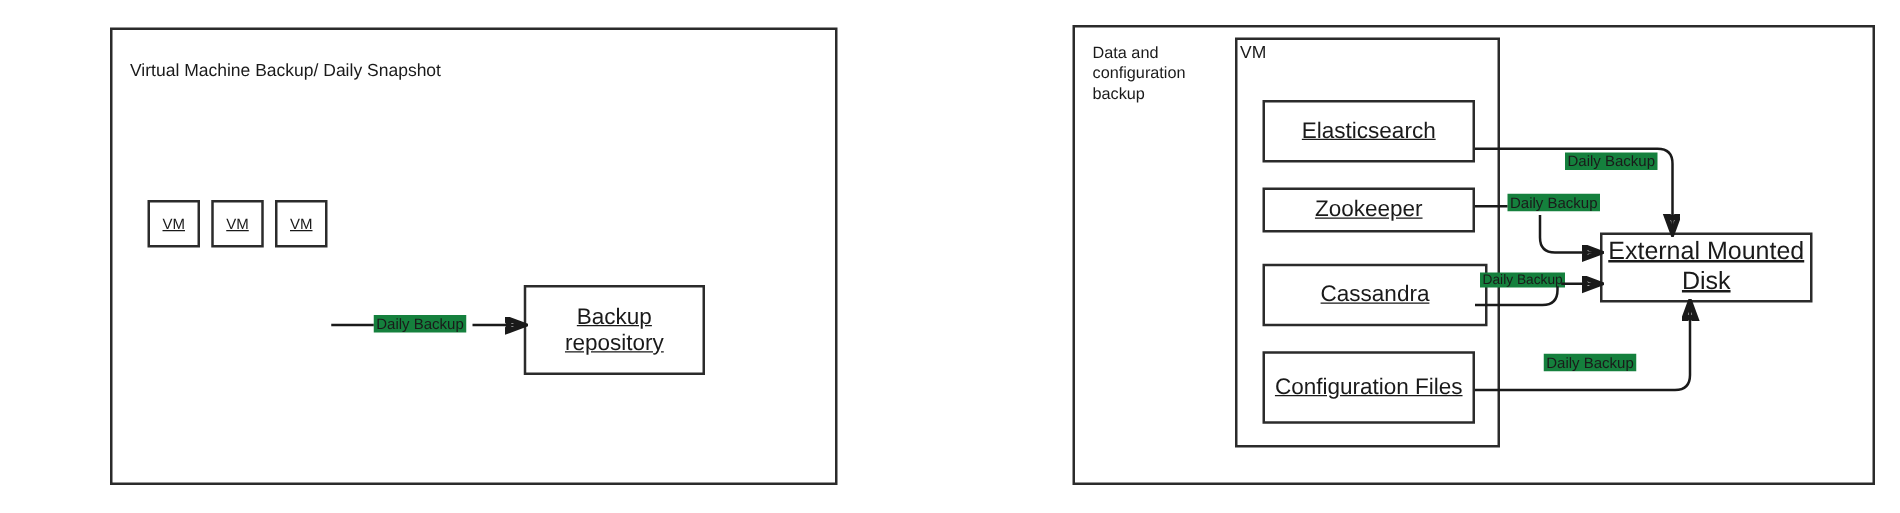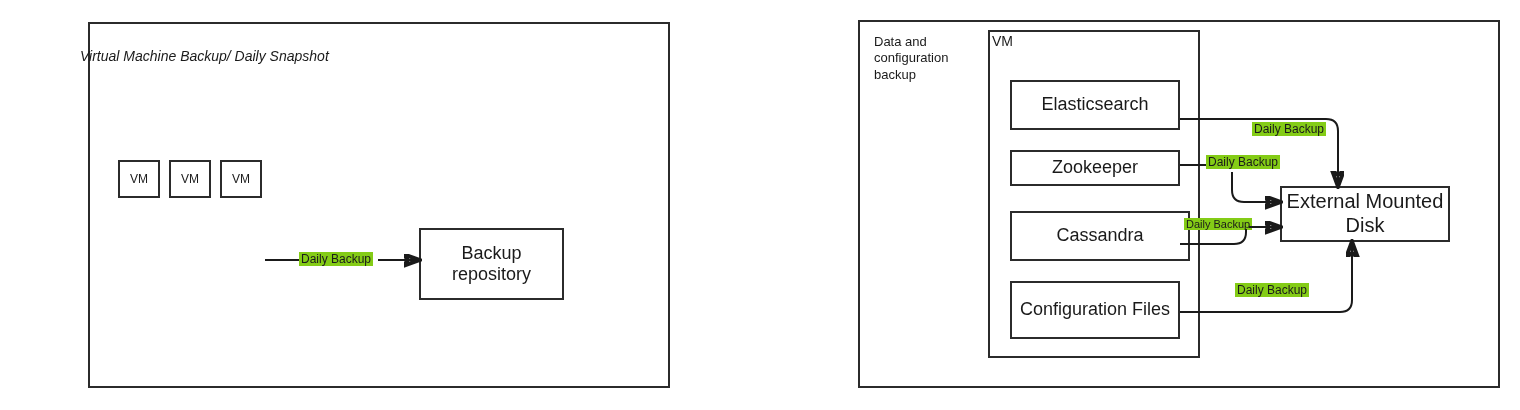--- a/index.html
+++ b/index.html
@@ -29,20 +29,21 @@
     position: absolute;
     border: 2px solid #2b2b2b;
     background: #ffffff;
     box-sizing: border-box;
     display: flex;
     align-items: center;
     justify-content: center;
     text-align: center;
     line-height: 1.18;
     color: #1a1a1a;
+    text-decoration: underline;
   }
   .panel-title {
     position: absolute;
     font-size: 14px;
     color: #1a1a1a;
     white-space: nowrap;
   }
   .vm-label {
     position: absolute;
     font-size: 14px;
@@ -56,21 +57,21 @@
     font-size: 13px;
     line-height: 1.25;
     text-align: left;
     color: #1a1a1a;
   }
   .edge-label {
     position: absolute;
     font-size: 12px;
     color: #1a1a1a;
     white-space: nowrap;
-    background: #84cc16;
+    background: #15803d;
     padding: 0 2px;
   }
   .edge-label.small {
     font-size: 11px;
   }
   svg.wires {
     position: absolute;
     left: 0;
     top: 0;
     width: 1520px;
@@ -88,21 +89,21 @@
   .t-svc { font-size: 18px; }
   .t-disk { font-size: 20px; }
 </style>
 </head>
 <body>
 
 <div id="canvas">
 
   <div class="panel" style="left:88px; top:22px; width:582px; height:366px;"></div>
 
-  <div class="panel-title" style="left:80px; top:48px;font-style:italic;">Virtual Machine Backup/ Daily Snapshot</div>
+  <div class="panel-title" style="left:104px; top:48px;">Virtual Machine Backup/ Daily Snapshot</div>
 
   <div class="box t-vm" style="left:118px; top:160px; width:42px; height:38px;">VM</div>
   <div class="box t-vm" style="left:169px; top:160px; width:42px; height:38px;">VM</div>
   <div class="box t-vm" style="left:220px; top:160px; width:42px; height:38px;">VM</div>
 
 
   <div class="box t-repo" style="left:419px; top:228px; width:145px; height:72px;">
     <span>Backup repository</span>
   </div>
 

